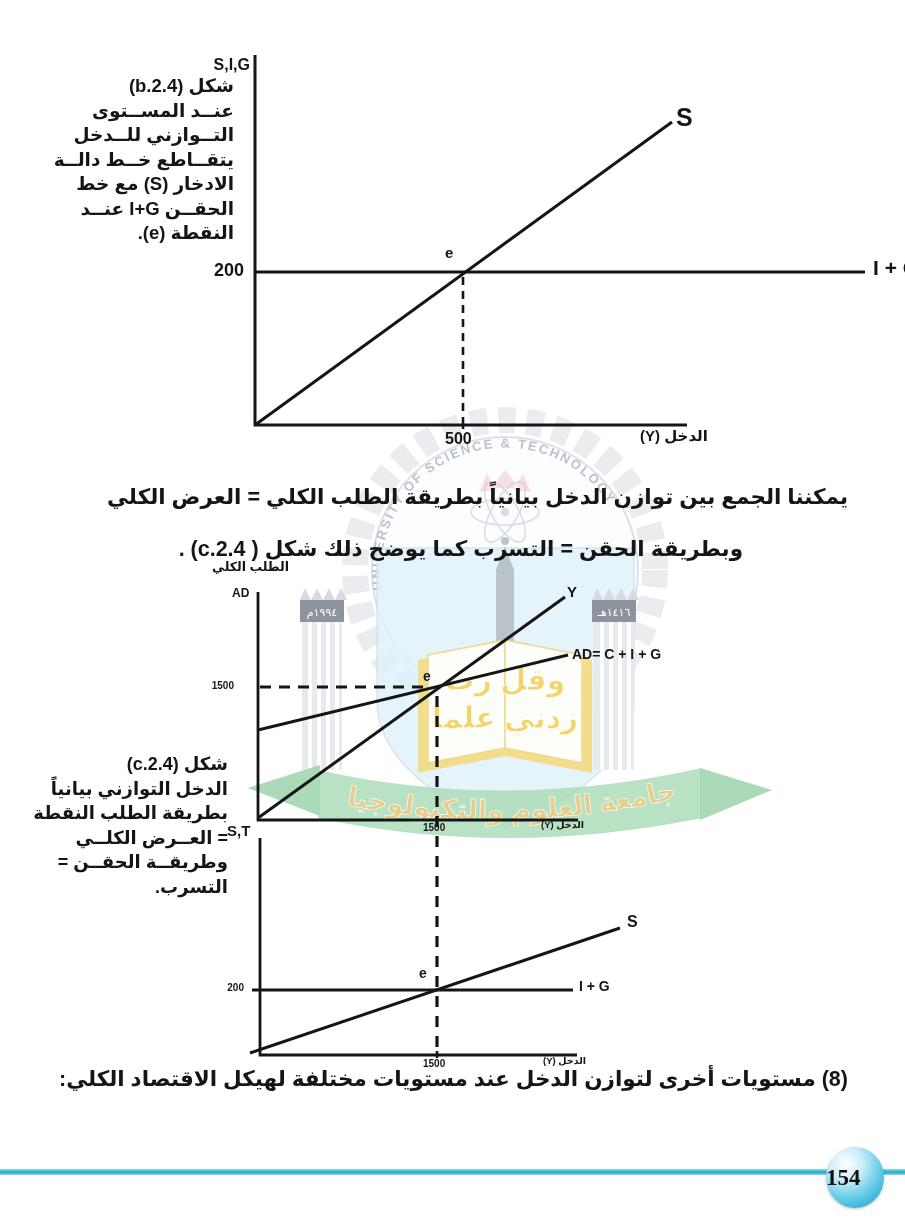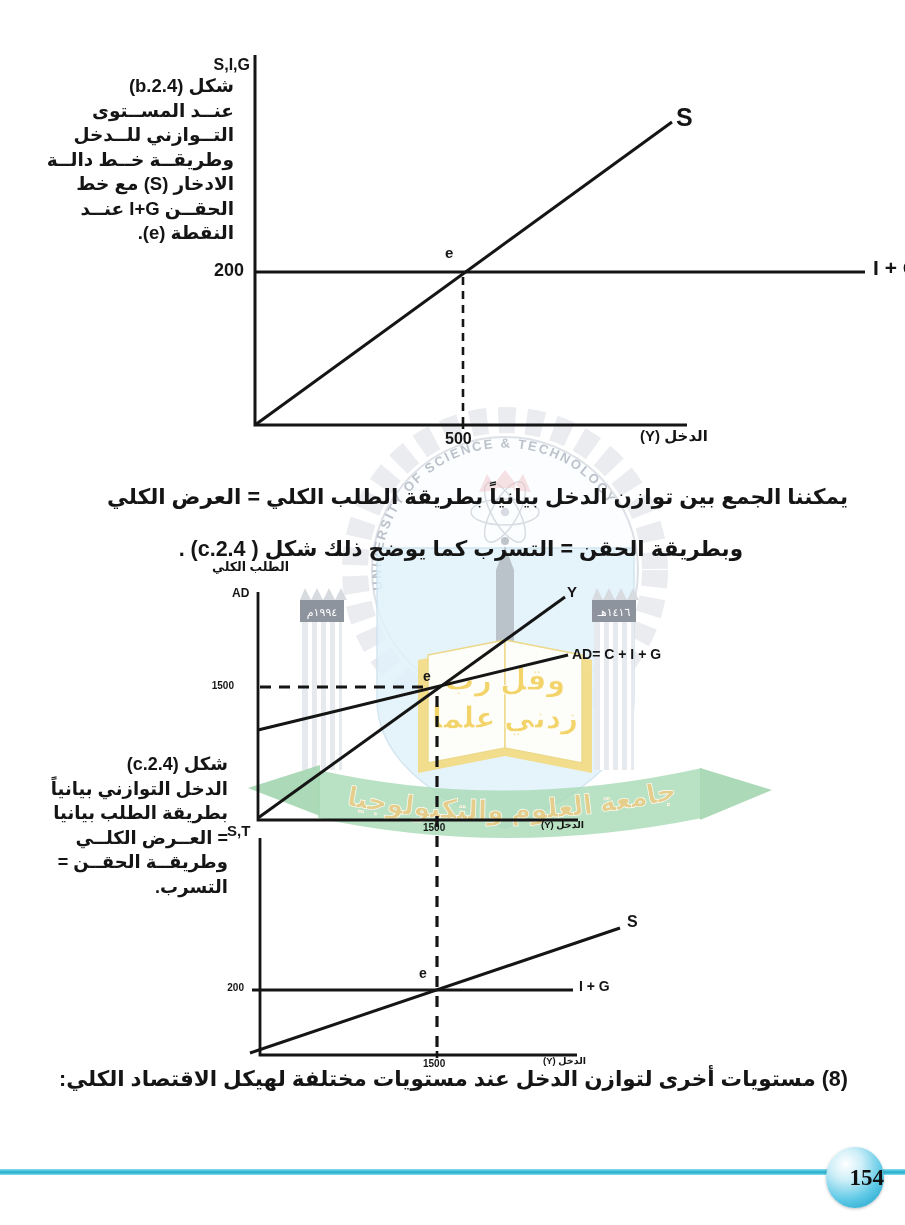--- a/index.html
+++ b/index.html
@@ -16,21 +16,21 @@
   svg{position:absolute;left:0;top:0;}
   .chart-stroke{stroke:#151515;fill:none;}
   #footer-line{
     position:absolute;left:0;top:1169px;width:905px;height:6px;
     background:linear-gradient(to bottom,#8edeec,#2fb4d0 45%,#2fb4d0 65%,#8edeec);
   }
   #page-badge{
     position:absolute;left:826px;top:1147px;width:58px;height:61px;border-radius:50%;
     background:radial-gradient(circle at 34% 28%,#ffffff 0%,#cdeef8 28%,#5ec9e6 62%,#149bc4 100%);
     box-shadow:0 1px 3px rgba(0,0,0,.25);
-    display:flex;align-items:center;justify-content:flex-end;
+    display:flex;align-items:center;justify-content:flex-start;
     font-family:"Liberation Serif","DejaVu Serif",serif;font-weight:bold;font-size:23px;color:#101010;
   }
 </style>
 </head>
 <body>
 
 <div id="page">
 
   <svg width="905" height="1225" viewBox="0 0 905 1225">
     <g opacity="0.78">
@@ -118,41 +118,41 @@
       <path d="M 250 1053 L 620 928" stroke-width="3"></path>
       <path d="M 252 990 H 573" stroke-width="3"></path>
       <path d="M 437 1051 V 1058" stroke-width="2.6"></path>
     </g>
   </svg>
 
   <div class="cap" style="left:58px;top:74px;width:176px;font-size:18.5px;line-height:24.5px;">
     <div>شكل (b.2.4)</div>
     <div>عنــد المســتوى</div>
     <div>التــوازني للــدخل</div>
-    <div>وطريقــة خــط دالــة</div>
+    <div>يتقــاطع خــط دالــة</div>
     <div>الادخار (S) مع خط</div>
     <div>الحقــن I+G عنــد</div>
     <div>النقطة (e).</div>
   </div>
 
   <div class="lbl b" style="left:196px;top:56px;width:54px;text-align:right;font-size:16px;">S,I,G</div>
   <div class="lbl" style="left:200px;top:260px;width:44px;text-align:right;font-size:18px;">200</div>
   <div class="lbl b" style="left:445px;top:244px;font-size:15px;">e</div>
   <div class="lbl b" style="left:676px;top:103px;font-size:25px;">S</div>
   <div class="lbl b" style="left:873px;top:256px;font-size:21px;">I + G</div>
   <div class="lbl b" style="left:445px;top:430px;font-size:16px;">500</div>
   <div class="lbl b rtl" style="left:640px;top:427px;font-size:15px;">الدخل (Y)</div>
 
   <div class="lbl rtl" style="right:57px;top:485px;font-size:21.5px;">يمكننا الجمع بين توازن الدخل بيانياً بطريقة الطلب الكلي = العرض الكلي</div>
   <div class="lbl rtl" style="right:162px;top:527px;font-size:21.5px;margin-top:10px;">وبطريقة الحقن = التسرب كما يوضح ذلك شكل ( c.2.4) .</div>
 
   <div class="cap" style="left:58px;top:752px;width:170px;font-size:18px;line-height:24.5px;">
     <div>شكل (c.2.4)</div>
     <div>الدخل التوازني بيانياً</div>
-    <div>بطريقة الطلب بيانيا</div>
+    <div>بطريقة الطلب النقطة</div>
     <div>= العــرض الكلــي</div>
     <div>وطريقــة الحقــن =</div>
     <div>التسرب.</div>
   </div>
 
   <div class="lbl b rtl" style="left:212px;top:560px;font-size:12.5px;">الطلب الكلي</div>
   <div class="lbl" style="left:232px;top:587px;font-size:12px;">AD</div>
   <div class="lbl" style="left:200px;top:680px;width:34px;text-align:right;font-size:10px;">1500</div>
   <div class="lbl b" style="left:423px;top:668px;font-size:14px;">e</div>
   <div class="lbl b" style="left:567px;top:583px;font-size:15px;">Y</div>

